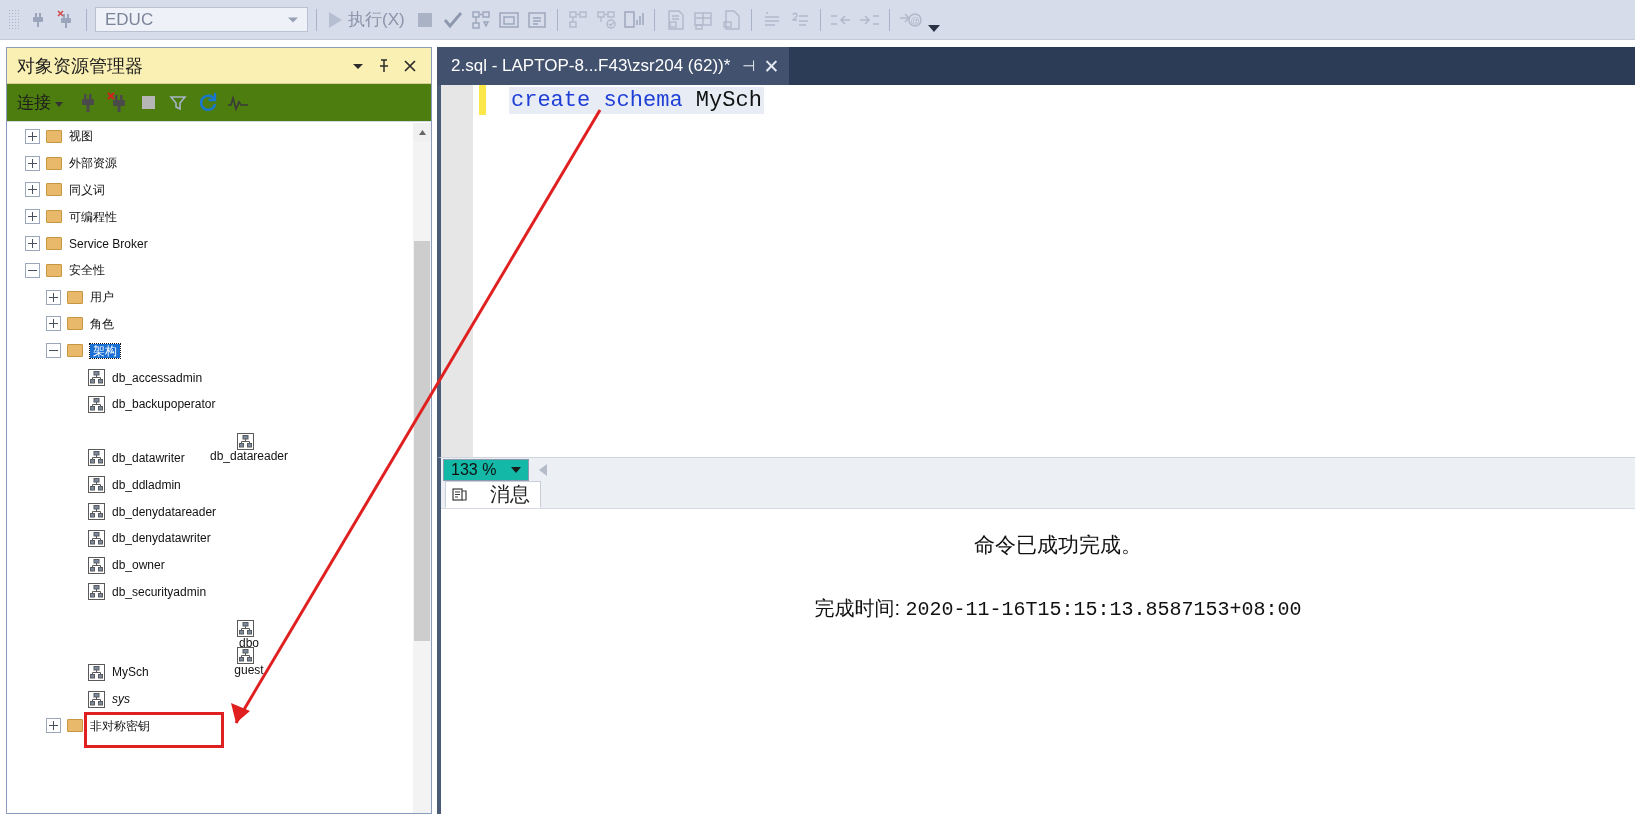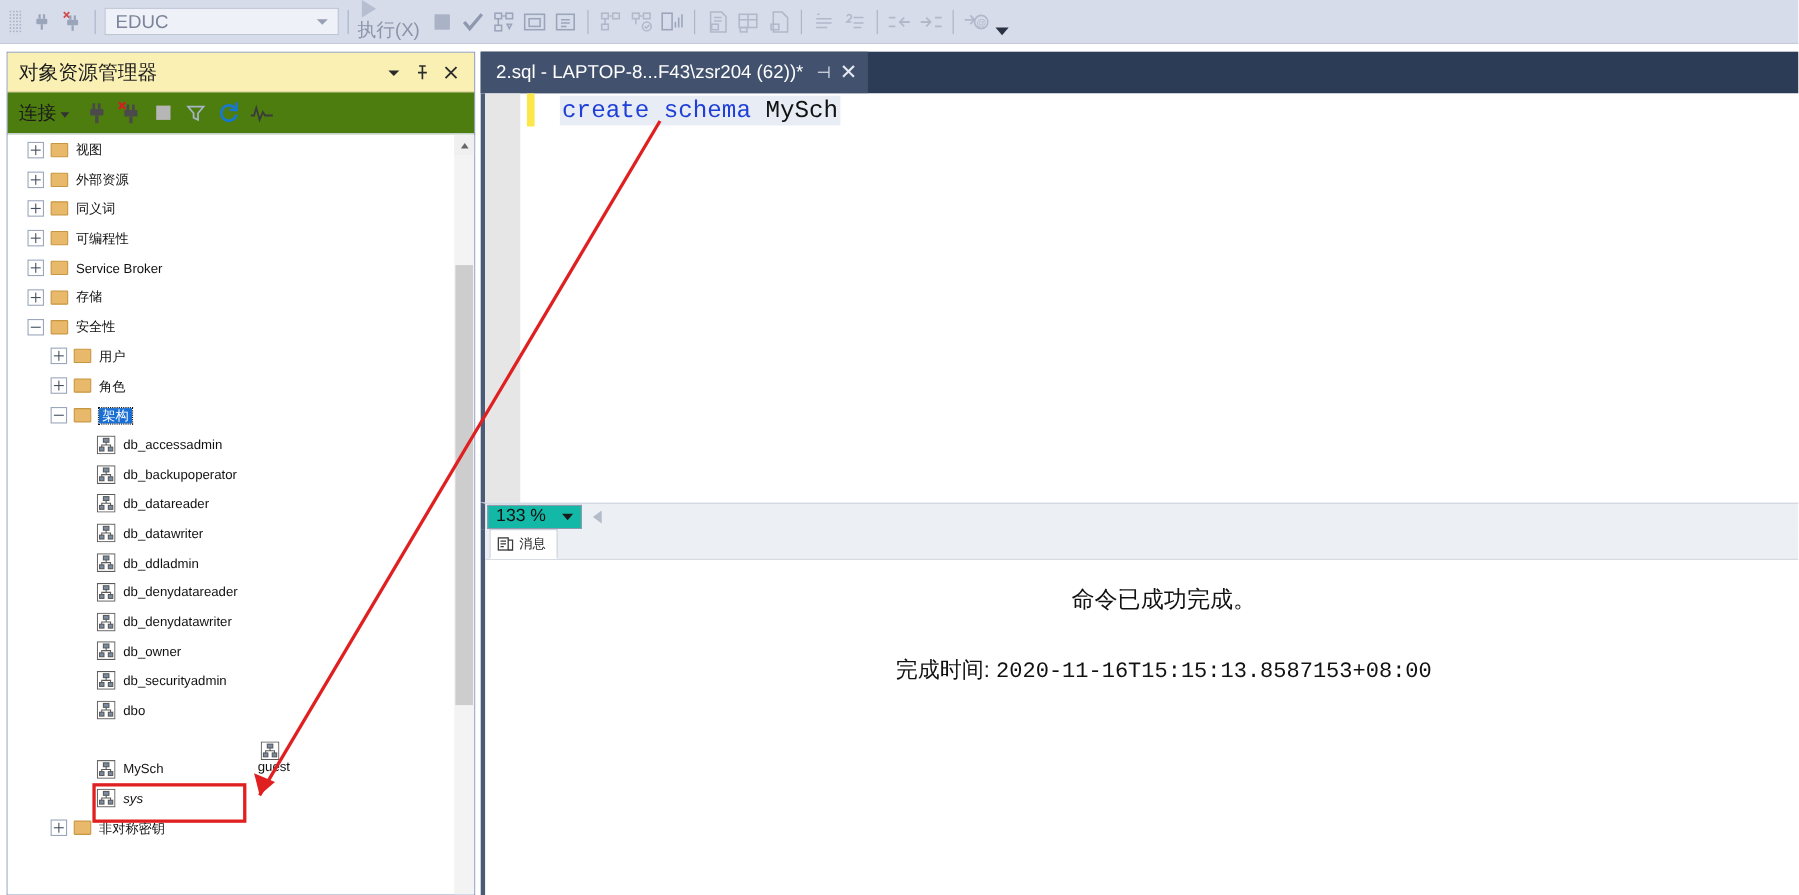--- a/index.html
+++ b/index.html
@@ -48,21 +48,21 @@
     position: relative;
   }
   .tb-combo .caret {
     position: absolute; right: 9px; top: 50%;
     transform: translateY(-50%);
     width: 0; height: 0;
     border-left: 5px solid transparent;
     border-right: 5px solid transparent;
     border-top: 5px solid #97a0b4;
   }
-  .tb-run { display: flex; align-items: flex-start; color: #9aa4ba; flex-direction: column; }
+  .tb-run { display: flex; align-items: center; color: #9aa4ba; }
   .tb-run-label { font-size: 17px; color: #8b94a9; margin-left: 2px; margin-right: 6px; }
   .tb-tri {
     width: 0; height: 0;
     border-top: 8px solid transparent;
     border-bottom: 8px solid transparent;
     border-left: 13px solid #b6bfd1;
     margin-left: 6px; margin-right: 4px;
   }
   .tb-stop { width: 14px; height: 14px; background: #aab3c6; }
   .tb-overflow {
@@ -278,22 +278,22 @@
     padding-left: 4px;
     box-sizing: border-box;
   }
   .res-tab {
     height: 27px;
     background: #ffffff;
     border: 1px solid #c8cdd8;
     border-bottom: 1px solid #ffffff;
     display: flex; align-items: center;
     padding: 0 10px 0 6px;
-    gap: 5px;
-    font-size: 12px; color: #222;
+    gap: 23px;
+    font-size: 20px; color: #222;
     box-sizing: border-box;
   }
   .res-body {
     padding: 22px 0 0 40px;
     font-family: "Liberation Mono", monospace;
     text-align: center;
   }
   .res-line1 {
     font-family: "Liberation Sans", sans-serif;
     font-size: 21px; color: #111; margin-bottom: 36px;
@@ -555,25 +555,20 @@
           <span class="tw plus"></span>
           <span class="folder"></span>
           <span class="tlabel">可编程性</span>
         </div>
         <div class="tnode" style="padding-left: 18px;">
           <span class="tw plus"></span>
           <span class="folder"></span>
           <span class="tlabel">Service Broker</span>
         </div>
         <div class="tnode" style="padding-left: 18px;">
-          <span class="tw plus"></span>
-          <span class="folder"></span>
-          <span class="tlabel">存储</span>
-        </div>
-        <div class="tnode" style="padding-left: 18px;">
           <span class="tw "></span>
           <span class="folder"></span>
           <span class="tlabel">安全性</span>
         </div>
         <div class="tnode" style="padding-left: 39px;">
           <span class="tw plus"></span>
           <span class="folder"></span>
           <span class="tlabel">用户</span>
         </div>
         <div class="tnode" style="padding-left: 39px;">
@@ -601,21 +596,21 @@
           <span class="tw none"></span>
           <span class="sicon"><svg width="17" height="17" viewBox="0 0 17 17" fill="none" stroke="#5a5a5a" stroke-width="1">
               <rect x="0.5" y="0.5" width="16" height="16" fill="#fff"></rect>
               <rect x="6" y="2.5" width="5" height="3.5" fill="#7a8aa0"></rect>
               <rect x="2.5" y="10.5" width="4" height="3.5" fill="#7a8aa0"></rect>
               <rect x="10.5" y="10.5" width="4" height="3.5" fill="#7a8aa0"></rect>
               <path d="M8.5 6 v2.5 M4.5 10.5 v-2 h8 v2" stroke="#5a5a5a"></path>
             </svg></span>
           <span class="tlabel">db_backupoperator</span>
         </div>
-        <div class="tnode" style="padding-left: 60px;">
+        <div class="tnode" style="padding-left: 60px; flex-direction: column;">
           <span class="tw none"></span>
           <span class="sicon"><svg width="17" height="17" viewBox="0 0 17 17" fill="none" stroke="#5a5a5a" stroke-width="1">
               <rect x="0.5" y="0.5" width="16" height="16" fill="#fff"></rect>
               <rect x="6" y="2.5" width="5" height="3.5" fill="#7a8aa0"></rect>
               <rect x="2.5" y="10.5" width="4" height="3.5" fill="#7a8aa0"></rect>
               <rect x="10.5" y="10.5" width="4" height="3.5" fill="#7a8aa0"></rect>
               <path d="M8.5 6 v2.5 M4.5 10.5 v-2 h8 v2" stroke="#5a5a5a"></path>
             </svg></span>
           <span class="tlabel">db_datareader</span>
         </div>
@@ -678,21 +673,21 @@
           <span class="tw none"></span>
           <span class="sicon"><svg width="17" height="17" viewBox="0 0 17 17" fill="none" stroke="#5a5a5a" stroke-width="1">
               <rect x="0.5" y="0.5" width="16" height="16" fill="#fff"></rect>
               <rect x="6" y="2.5" width="5" height="3.5" fill="#7a8aa0"></rect>
               <rect x="2.5" y="10.5" width="4" height="3.5" fill="#7a8aa0"></rect>
               <rect x="10.5" y="10.5" width="4" height="3.5" fill="#7a8aa0"></rect>
               <path d="M8.5 6 v2.5 M4.5 10.5 v-2 h8 v2" stroke="#5a5a5a"></path>
             </svg></span>
           <span class="tlabel">db_securityadmin</span>
         </div>
-        <div class="tnode" style="padding-left: 60px;">
+        <div class="tnode" style="padding-left: 60px; flex-direction: column;">
           <span class="tw none"></span>
           <span class="sicon"><svg width="17" height="17" viewBox="0 0 17 17" fill="none" stroke="#5a5a5a" stroke-width="1">
               <rect x="0.5" y="0.5" width="16" height="16" fill="#fff"></rect>
               <rect x="6" y="2.5" width="5" height="3.5" fill="#7a8aa0"></rect>
               <rect x="2.5" y="10.5" width="4" height="3.5" fill="#7a8aa0"></rect>
               <rect x="10.5" y="10.5" width="4" height="3.5" fill="#7a8aa0"></rect>
               <path d="M8.5 6 v2.5 M4.5 10.5 v-2 h8 v2" stroke="#5a5a5a"></path>
             </svg></span>
           <span class="tlabel">dbo</span>
         </div>

